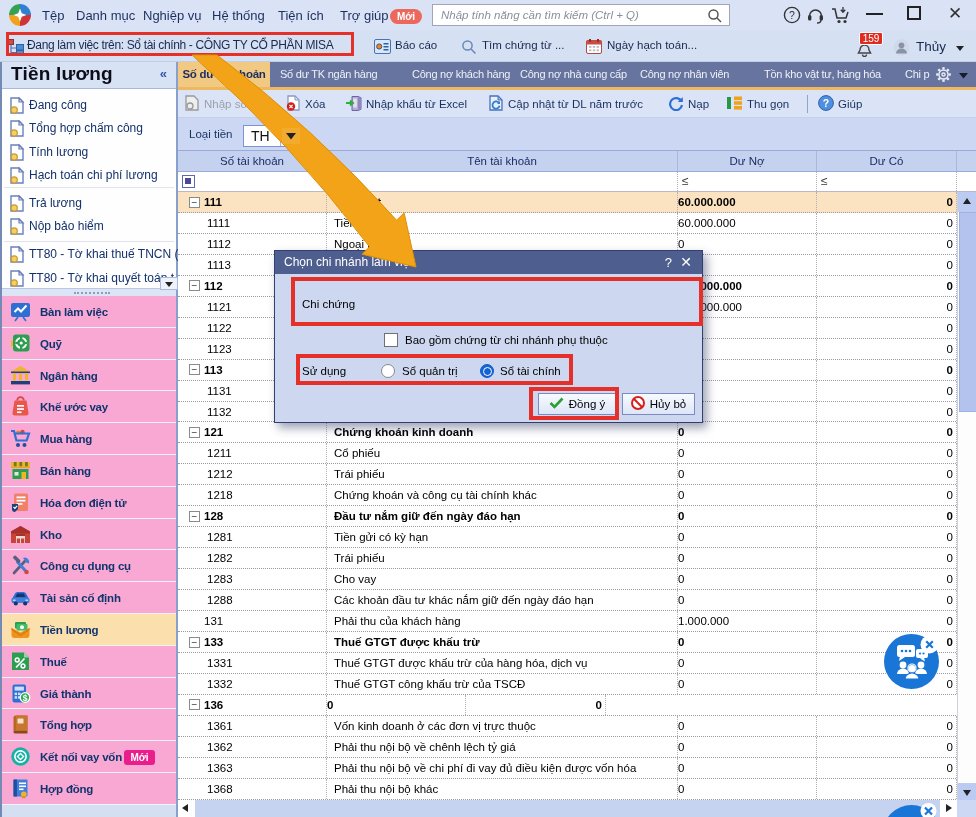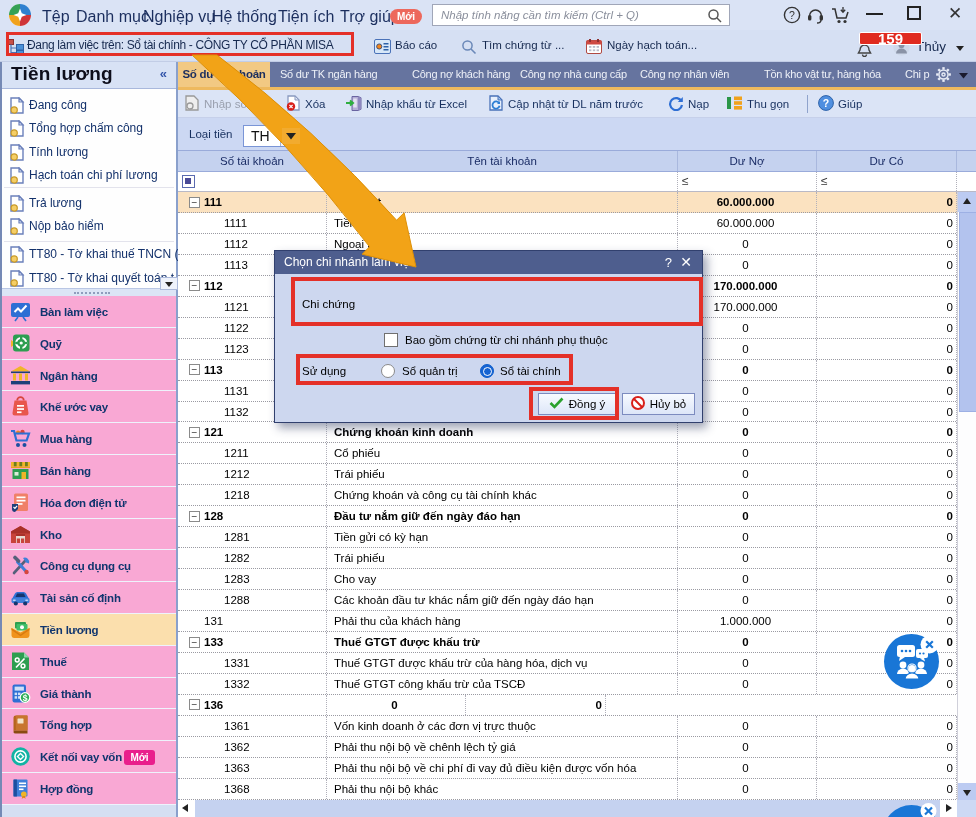--- a/index.html
+++ b/index.html
@@ -1,20 +1,20 @@
 <!DOCTYPE html>
 <html><head><meta charset="utf-8">
 <style>
 *{margin:0;padding:0;box-sizing:border-box}
 html,body{width:976px;height:817px;overflow:hidden;font-family:"Liberation Sans",sans-serif}
 #app{position:relative;width:976px;height:817px;background:#d9e2f4}
 .abs{position:absolute}
 
 #menubar{position:absolute;left:0;top:0;width:976px;height:30px;background:#dae3f5}
-#menubar .mi{position:absolute;top:8px;font-size:16px;color:#1b2e5e}
+#menubar .mi{position:absolute;top:8px;font-size:13px;color:#1b2e5e}
 #logo{position:absolute;left:8px;top:3px}
 .moi{position:absolute;left:390px;top:9px;width:32px;height:15px;background:#ed685c;border-radius:8px;color:#fff;font-size:10px;font-weight:bold;text-align:center;line-height:15px}
 #search{position:absolute;left:432px;top:4px;width:298px;height:22px;background:#fff;border:1px solid #a0a6b8;font-size:11.5px;font-style:italic;color:#8a8f9c;line-height:20px;padding-left:8px}
 #search svg{position:absolute;right:6px;top:3px}
 .wicon{position:absolute;top:5px;color:#333;font-size:15px}
 
 #bar2{position:absolute;left:0;top:30px;width:976px;height:32px;background:#d6e0f3;border-bottom:1px solid #c2cde6}
 #bar2 .t{position:absolute;top:9px;font-size:11.5px;color:#16294f}
 .redbox{position:absolute;border:3px solid #e43028;z-index:40}
 
@@ -58,25 +58,25 @@
 #filterrow div{position:relative;border-right:1px dotted #b0b0ba;font-size:12px;color:#333}
 .fbox{position:absolute;left:4px;top:3px;width:13px;height:13px;border:1.5px solid #5b6bb0;background:#fff}
 .fbox:after{content:"";position:absolute;left:2px;top:2px;width:6px;height:6px;background:#4a4a96}
 .le{position:absolute;left:4px;top:2px}
 #grid{position:absolute;left:0;top:130px;width:798px}
 .r{display:flex;height:20.96px;background:#fff;border-bottom:1px dotted #9a9aa2;font-size:11.5px;color:#000}
 .r.g{font-weight:bold}
 .r.sel{background:#fbe2c0}
 .c1{width:149px;position:relative;border-right:1px dotted #b0b0ba;line-height:20px}
 .c2{width:351px;border-right:1px dotted #b0b0ba;line-height:20px;padding-left:7px;white-space:nowrap;overflow:hidden}
-.c3{width:139px;border-right:1px dotted #b0b0ba;line-height:20px;text-align:center;padding-right:3px}
+.c3{width:139px;border-right:1px dotted #b0b0ba;line-height:20px;text-align:left;padding-right:3px}
 .c4{width:140px;border-right:1px dotted #b0b0ba;line-height:20px;text-align:right;padding-right:3px}
 .exp{position:absolute;left:11px;top:4.5px;width:11px;height:11px;border:1px solid #8a8a8a;background:#fff;font-size:10px;line-height:9px;text-align:center;color:#333;font-weight:normal}
 .num{margin-left:26px}
-.num.p1{margin-left:46px}
+.num.p1{margin-left:29px}
 .num.p0{margin-left:26px}
 
 #vscroll{position:absolute;left:779px;top:130px;width:19px;height:608px;background:#fdfdfe;border-left:1px solid #d0d0da}
 .varr{position:absolute;left:0;width:19px;height:20px;background:#bccbf2}
 .thumb{position:absolute;left:0.5px;top:20px;width:18px;height:200px;background:#b3c3ee;border:1px solid #9db0e4}
 .tri{position:absolute;width:0;height:0;border:4.5px solid transparent}
 #hscroll{position:absolute;left:0;top:738px;width:798px;height:17px;background:#c5d2f0}
 .harr{position:absolute;top:0;width:17px;height:17px;background:#fff}
 #hcorner{position:absolute;left:779px;top:738px;width:19px;height:17px;background:#cdd9f4}
 
@@ -178,21 +178,21 @@
           <rect x="3" y="10.4" width="2.4" height="1.8"></rect>
           <rect x="6.8" y="10.4" width="2.4" height="1.8"></rect>
           <rect x="10.6" y="10.4" width="2.4" height="1.8"></rect>
         </g>
       </svg>
   <span class="t" style="left:607px">Ngày hạch toán...</span>
   <svg class="abs" style="left:855px;top:12px" width="19" height="15" viewBox="0 0 19 15">
         <path d="M5 8 a4.5 5 0 0 1 9 0 l1.6 3 h-12.2 z" fill="none" stroke="#444" stroke-width="1.4"></path>
         <path d="M7.5 12.5 a2 2 0 0 0 4 0" fill="none" stroke="#444" stroke-width="1.4"></path>
       </svg>
-  <div class="abs" style="left:859px;top:2px;min-width:24px;height:13px;background:#e02b20;border:1px solid #fff;border-radius:2px;color:#fff;font-size:15px;font-weight:bold;text-align:center;line-height:11px;padding:0 18px;z-index:5">159</div>
+  <div class="abs" style="left:859px;top:2px;min-width:24px;height:13px;background:#e02b20;border:1px solid #fff;border-radius:2px;color:#fff;font-size:10px;font-weight:normal;text-align:center;line-height:11px;padding:0 2px;z-index:5">159</div>
   <svg class="abs" style="left:893px;top:9px" width="17" height="17" viewBox="0 0 17 17">
         <circle cx="8.5" cy="8.5" r="8.2" fill="#cfd9ea"></circle>
         <circle cx="8.5" cy="6.3" r="2.9" fill="#8a93a6"></circle>
         <path d="M3 14.5 a5.5 5 0 0 1 11 0z" fill="#8a93a6"></path>
       </svg>
   <span class="t" style="left:916px;font-size:13.5px">Thủy</span>
   <svg class="abs" style="left:956px;top:16px" width="8" height="6" viewBox="0 0 8 6">
         <path d="M0 0 h8 l-4 5z" fill="#222"></path>
       </svg>
 </div>

